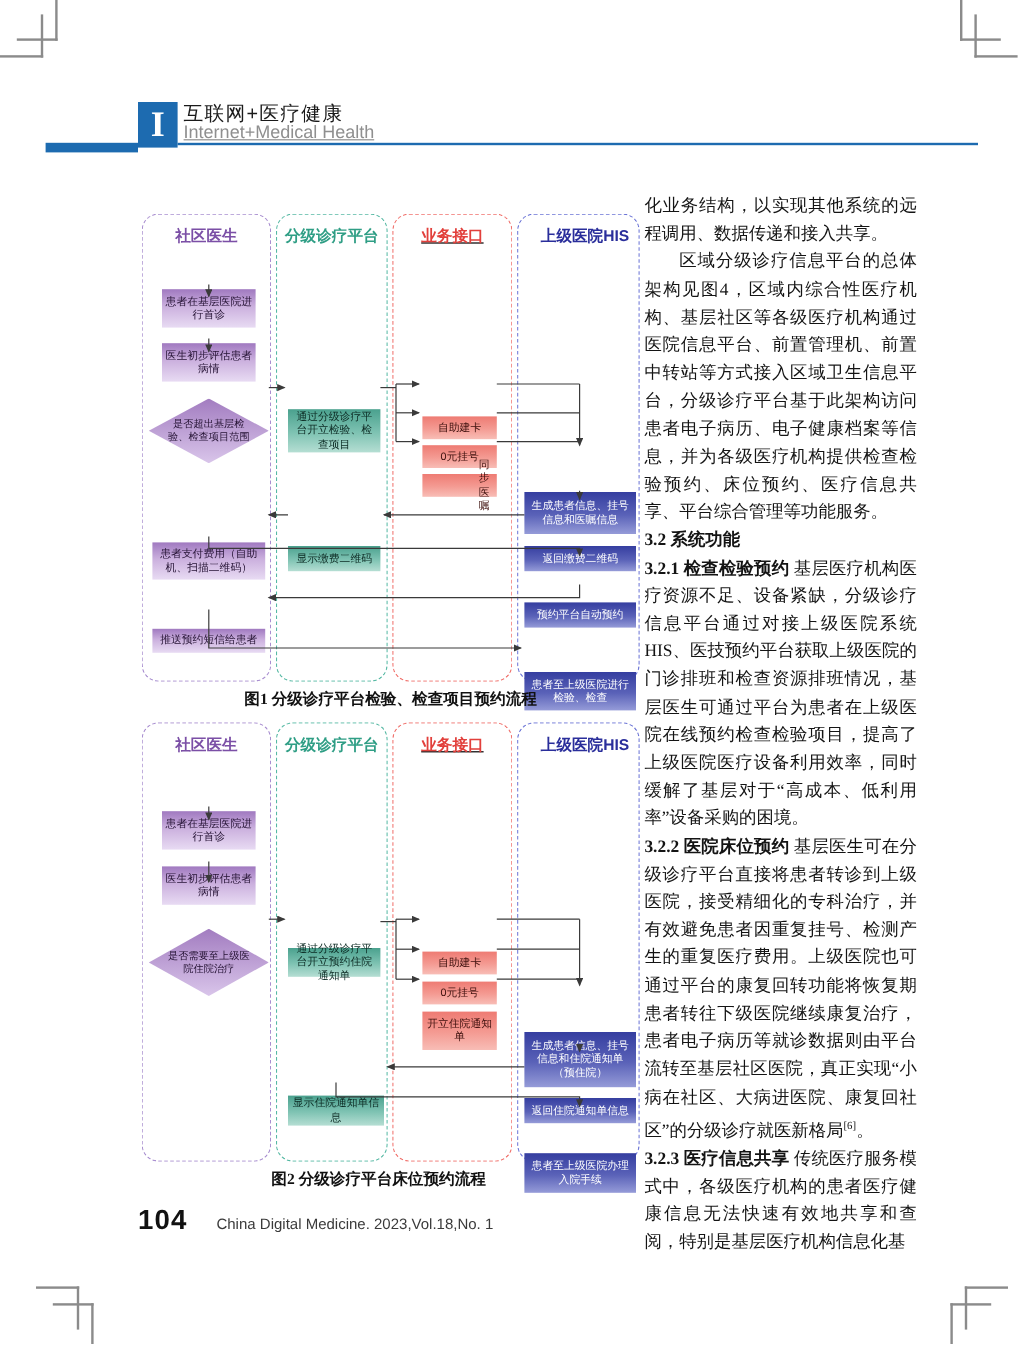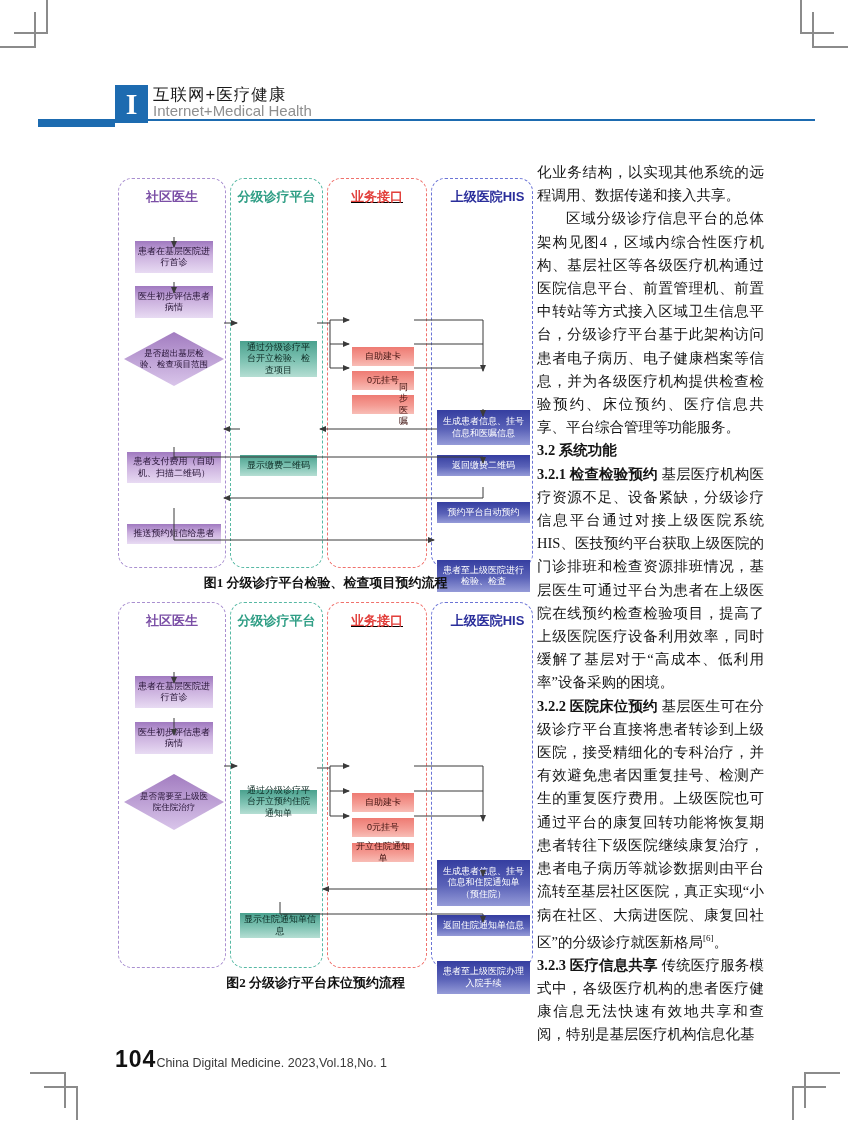--- a/index.html
+++ b/index.html
@@ -11,21 +11,21 @@
   .mark div { position:absolute; box-sizing:border-box; }
   .mk { border:0 solid #8b8b8b; }
 
   
   .logo { position:absolute; left:115px; top:85px; width:33px; height:38px; background:#1d6bb0;
           color:#fff; font-family:"Liberation Serif", serif; font-weight:bold; font-size:30px;
           display:flex; align-items:center; justify-content:center; }
   .hbar-thick { position:absolute; left:38px; top:119px; width:77px; height:8px; background:#1d6bb0; }
   .hbar-thin  { position:absolute; left:148px; top:119px; width:667px; height:2px; background:#1d6bb0; }
   .title-cn { position:absolute; left:153px; top:84px; font-size:16.5px; font-weight:normal; color:#1a1a1a; letter-spacing:1px; }
-  .title-en { position:absolute; left:153px; top:102px; font-size:15px; color:#8f8f8f; }
+  .title-en { position:absolute; left:153px; top:102px; font-size:15px; color:#8f8f8f;text-decoration:underline; }
 
   
   .fig { position:absolute; }
   .lane { position:absolute; top:0; bottom:0; border:1.6px dashed; border-radius:14px; box-sizing:border-box; }
   .lane-h { text-align:center; font-weight:bold; font-size:13px; padding-top:9px; }
   .lane-purple { border-color:#a98fd0; } .lane-purple .lane-h { color:#7b4fa6; }
   .lane-teal   { border-color:#57b9a4; } .lane-teal .lane-h   { color:#2f9e85; }
   .lane-red    { border-color:#f0716c;text-decoration:underline; } .lane-red .lane-h    { color:#e2403c; }
   .lane-blue   { border-color:#6b74d6;padding-left:11px; } .lane-blue .lane-h   { color:#2a2e9b; }
 
@@ -45,21 +45,21 @@
   
   .article { position:absolute; left:537px; top:161px; width:227px;
              font-family:"Liberation Serif","DejaVu Serif",serif; font-size:14.5px; line-height:23.2px;
              text-align:justify; color:#141414; }
   .article p { margin:0; }
   .ind { text-indent:2em; }
   .bold { font-weight:bold; }
   sup { font-size:9px; }
 
   
-  .footer { position:absolute; left:115px; top:1003px; display:flex; align-items:baseline; gap:0;margin-top:43px; }
+  .footer { position:absolute; left:115px; top:1003px; display:flex; align-items:baseline; gap:24px; }
   .page-num { font-size:23px; font-weight:bold; color:#111; letter-spacing:1px; }
   .journal { font-size:12.5px; color:#3a3a3a; }
 </style>
 </head>
 <body>
 
 <div class="page">
 
   <div class="mark" style="left:0;top:0;">
     <div class="mk" style="right:0;top:0;width:34px;height:34px;border-right-width:2px;border-bottom-width:2px;"></div>
@@ -156,21 +156,21 @@
     <div class="lane lane-blue" style="left:313px;width:102px;">
       <div class="lane-h">上级医院HIS</div>
     </div>
 
     <div class="node bx-p" style="left:17px;top:38px;width:78px;height:32px;">患者在基层医院进行首诊</div>
     <div class="node bx-p" style="left:17px;top:84px;width:78px;height:32px;">医生初步评估患者病情</div>
     <div class="node diamond" style="left:6px;top:136px;width:100px;height:56px;padding:0 12px;">是否需要至上级医院住院治疗</div>
     <div class="node bx-t" style="left:122px;top:152px;width:77px;height:24px;">通过分级诊疗平台开立预约住院通知单</div>
     <div class="node bx-r" style="left:234px;top:155px;width:62px;height:19px;">自助建卡</div>
     <div class="node bx-r" style="left:234px;top:180px;width:62px;height:19px;">0元挂号</div>
-    <div class="node bx-r" style="left:234px;top:205px;width:62px;height:19px;">开立住院通知单</div>
+    <div class="node bx-r" style="left:234px;top:205px;width:62px;height:32px;">开立住院通知单</div>
     <div class="node bx-b" style="left:319px;top:222px;width:93px;height:46px;">生成患者信息、挂号信息和住院通知单（预住院）</div>
     <div class="node bx-b" style="left:319px;top:277px;width:93px;height:21px;">返回住院通知单信息</div>
     <div class="node bx-t" style="left:122px;top:275px;width:80px;height:25px;">显示住院通知单信息</div>
     <div class="node bx-b" style="left:319px;top:323px;width:93px;height:33px;">患者至上级医院办理入院手续</div>
 
     <svg class="arrows" width="415" height="366" viewBox="0 0 415 366">
       <defs>
         <marker id="ah2" markerWidth="8" markerHeight="8" refX="6" refY="3" orient="auto">
           <path d="M0,0 L7,3 L0,6 z" fill="#3a3a3a"></path>
         </marker>

